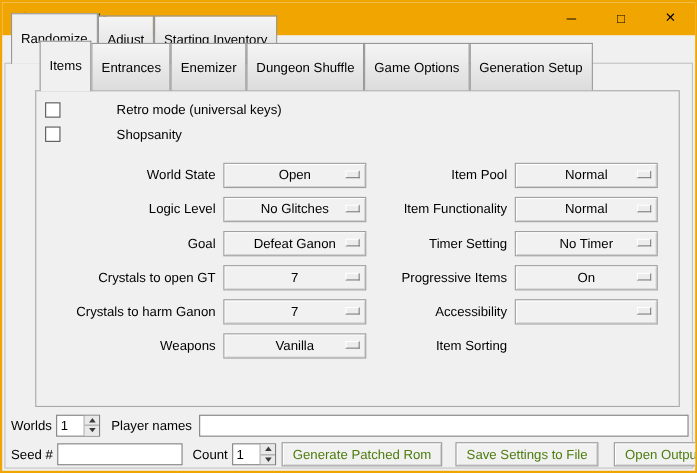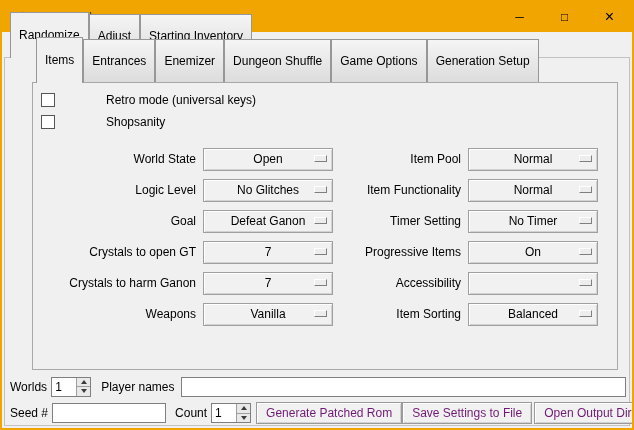--- a/index.html
+++ b/index.html
@@ -60,21 +60,21 @@
   .grow { flex:1; min-width:0; }
   .seed-entry { width:114px; }
   .spin { display:flex; width:40px; height:20px; box-sizing:border-box; background:#fff; border:1px solid #7f7f7f; flex:0 0 auto; }
   .spin-value { flex:1; display:flex; align-items:center; padding-left:3px; }
   .spin-arrows { width:13px; display:flex; flex-direction:column; border-left:1px solid #9f9f9f; flex:0 0 auto; }
   .spin-btn { flex:1; background:#e9e9e9; display:flex; align-items:center; justify-content:center; cursor:default; }
   .spin-btn + .spin-btn { border-top:1px solid #9f9f9f; }
   .tri-up { width:0; height:0; border-left:3px solid transparent; border-right:3px solid transparent; border-bottom:4px solid #3a3a3a; }
   .tri-down { width:0; height:0; border-left:3px solid transparent; border-right:3px solid transparent; border-top:4px solid #3a3a3a; }
   .btn {
-    box-sizing:border-box; height:22px; padding:0 9px; margin:0; font:inherit; color:#701a75;
+    box-sizing:border-box; height:22px; padding:0 9px; margin:12px; font:inherit; color:#4d7c0f;
     background:#f1f1f1; border:1px solid #9a9a9a;
     box-shadow:inset 1px 1px 0 #ffffff, inset -1px -1px 0 #d2d2d2;
     display:flex; align-items:center; white-space:nowrap; cursor:default;
   }
   .lbl-gap-r { margin-right:4px; }
   .pn { margin:0 6px 0 10px; }
   .count-lbl { margin:0 4px 0 9px; }
   .gen-btn { margin-left:5px; }
   .save-btn { margin-left:auto; }
   .open-btn { margin-left:2px; }
@@ -190,24 +190,20 @@
         </div>
       </div>
 
       <div class="opt-row">
         <span class="lbl l-left">Weapons</span>
         <div class="drop">
           <span class="drop-value">Vanilla</span>
           <span class="drop-ind"></span>
         </div>
         <span class="lbl l-right">Item Sorting</span>
-        <div class="drop">
-          <span class="drop-value">Balanced</span>
-          <span class="drop-ind"></span>
-        </div>
       </div>
 
     </div>
   </div>
 
   <div class="bottom-row row1">
     <span class="lbl lbl-gap-r">Worlds</span>
     <div class="spin">
       <span class="spin-value">1</span>
       <span class="spin-arrows">

